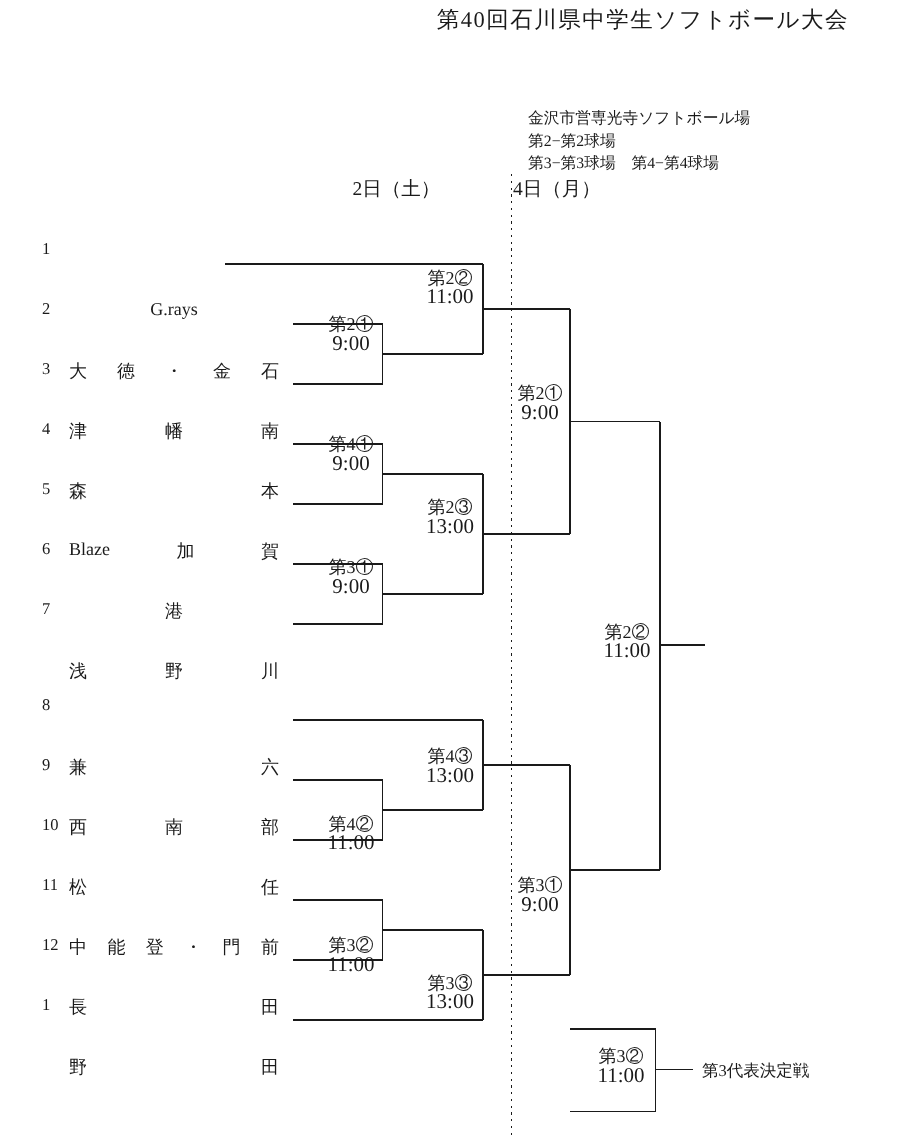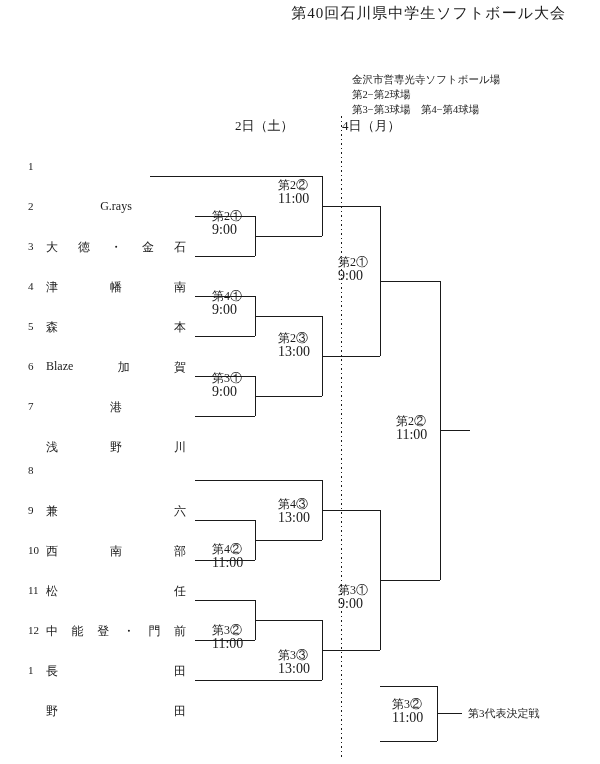--- a/index.html
+++ b/index.html
@@ -14,21 +14,21 @@
   }
   .venue { position:absolute; left:352px; top:52px; font-size:10.5px; line-height:15px;margin-top:20px; }
   .venue div { white-space:nowrap; }
   .day-header { position:absolute; top:117px; width:100px; text-align:left; font-size:13px; white-space:nowrap; }
   .day2-header { left:235px; }
   .day4-header { left:342px; }
   svg.bracket { position:absolute; left:0; top:0; }
   .team-row { position:absolute; left:0; top:0; width:200px; height:15px; }
   .team-number { position:absolute; left:28px; top:1px; width:20px; font-size:11px; }
   .team-name { position:absolute; left:46px; top:0; width:140px; font-size:12px; white-space:nowrap;margin-top:40px; }
-  .match-label { position:absolute; width:44px; }
+  .match-label { position:absolute; width:44px; text-align:center; }
   .match-name { font-size:12px; line-height:13px; white-space:nowrap; }
   .match-time { font-size:14px; line-height:13px; white-space:nowrap; }
   .decider-label { position:absolute; left:468px; top:706px; font-size:11px; white-space:nowrap; }
 </style>
 </head>
 <body>
 
 <div class="sheet">
 
   <div class="title">第40回石川県中学生ソフトボール大会</div>

